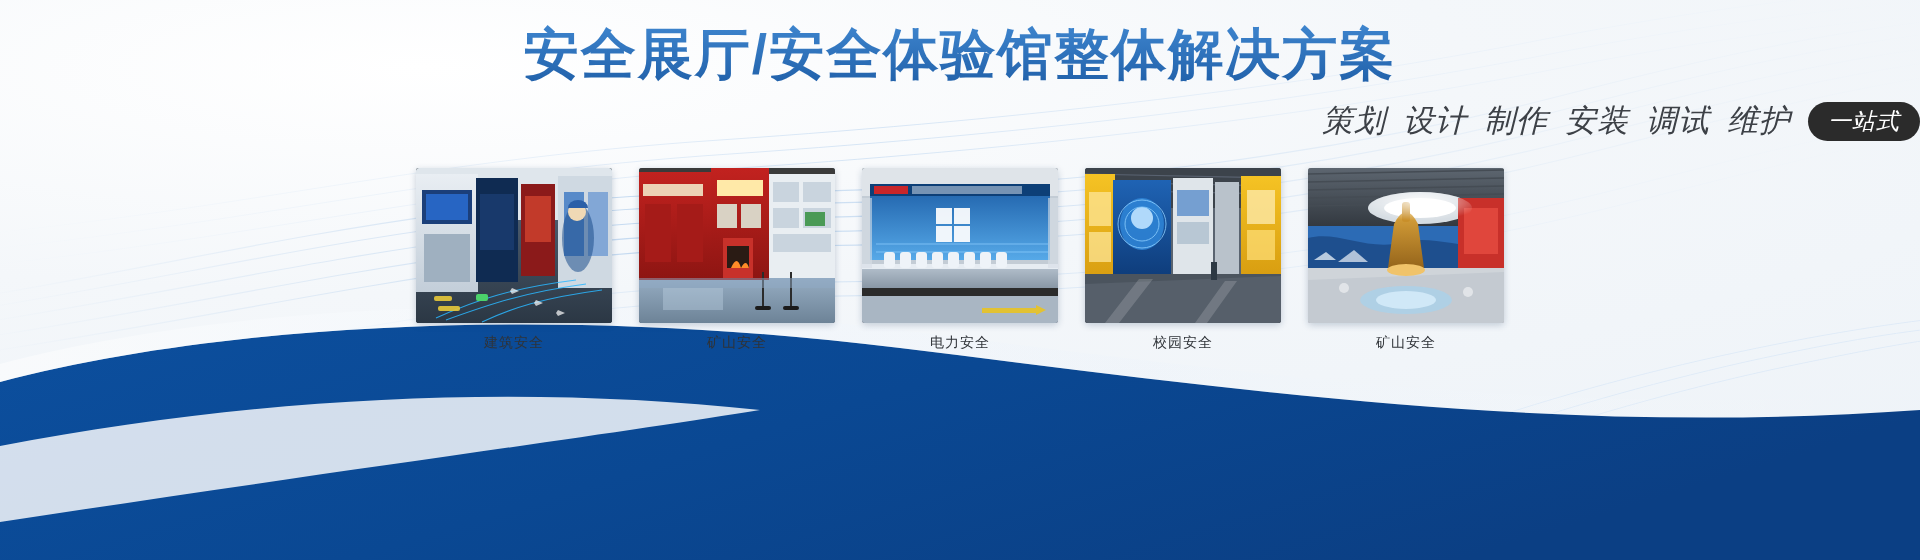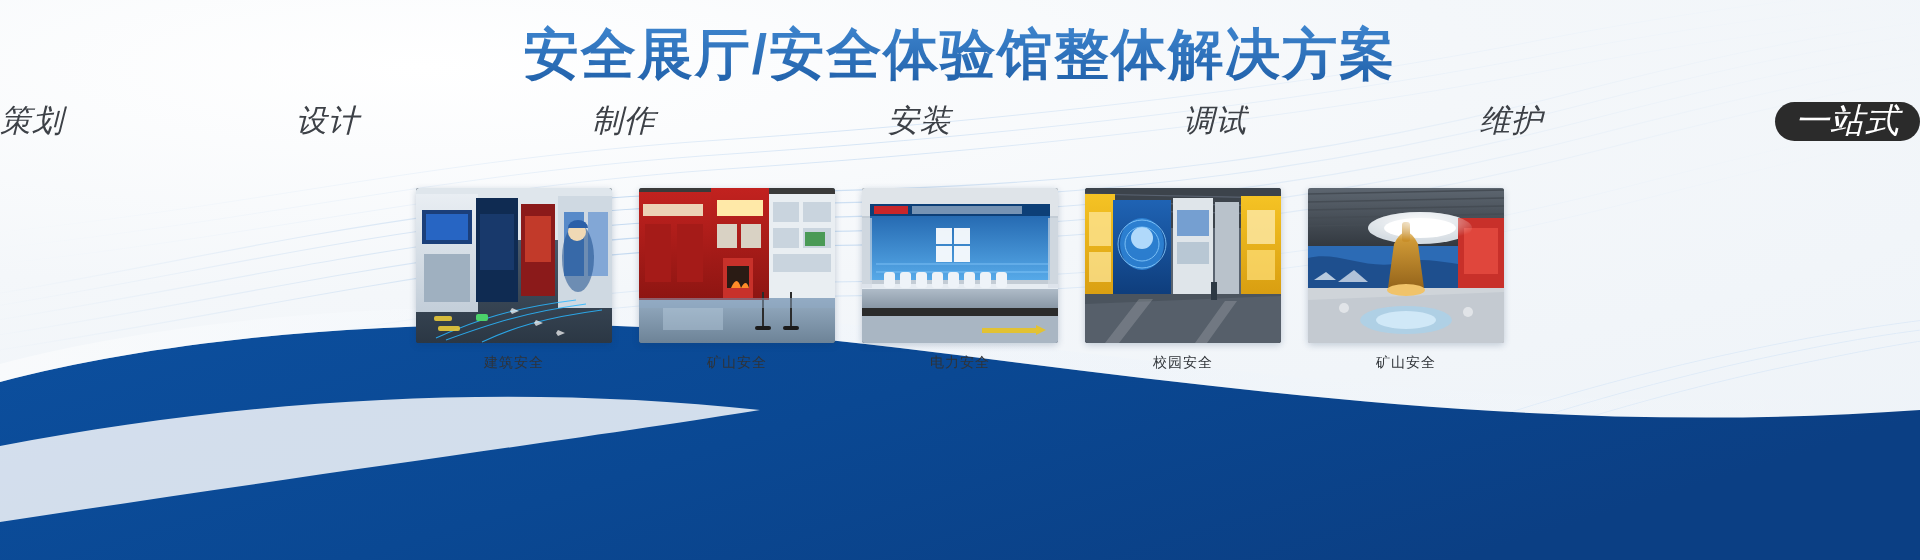--- a/index.html
+++ b/index.html
@@ -29,40 +29,40 @@
     letter-spacing:2px;
     color:#2b6cb4;
     background:linear-gradient(180deg,#3f86cf 0%,#1f5fa8 100%);
     -webkit-background-clip:text;background-clip:text;
     -webkit-text-fill-color:transparent;
     white-space:nowrap;
   }
 
   .subtitle-row{
     position:absolute;top:100px;left:0;width:1920px;
-    display:flex;justify-content:space-between;align-items:center;gap:12px;
+    display:flex;justify-content:flex-end;align-items:center;gap:0px;
     white-space:nowrap;
   }
   .sub-word{
     font-size:31px;color:#3d4147;font-style:italic;
     font-weight:500;letter-spacing:1px;margin-right:17px;
   }
   .sub-word:last-of-type{margin-right:14px;}
   .badge{
     display:inline-flex;align-items:center;justify-content:center;
     height:39px;padding:0 20px;border-radius:20px;
-    background:#2b2b2b;color:#ffffff;font-size:34px;font-style:italic;
+    background:#2b2b2b;color:#ffffff;font-size:23px;font-style:italic;
     letter-spacing:1px;
   }
 
   .thumbs{
     position:absolute;top:168px;left:0;width:1920px;
     display:flex;justify-content:center;align-items:flex-start;gap:27px;
   }
-  .thumb{width:196px;margin-top:20px;}
+  .thumb{width:196px;}
   .thumb-frame{
     width:196px;height:155px;border-radius:3px;overflow:hidden;
     background:#222;position:relative;
     box-shadow:0 2px 7px rgba(20,50,90,.22);
   }
   .thumb-frame svg{display:block;width:196px;height:155px;}
   .caption{
     margin-top:11px;text-align:center;font-size:14px;color:#2f3338;
     letter-spacing:1px;
   }

